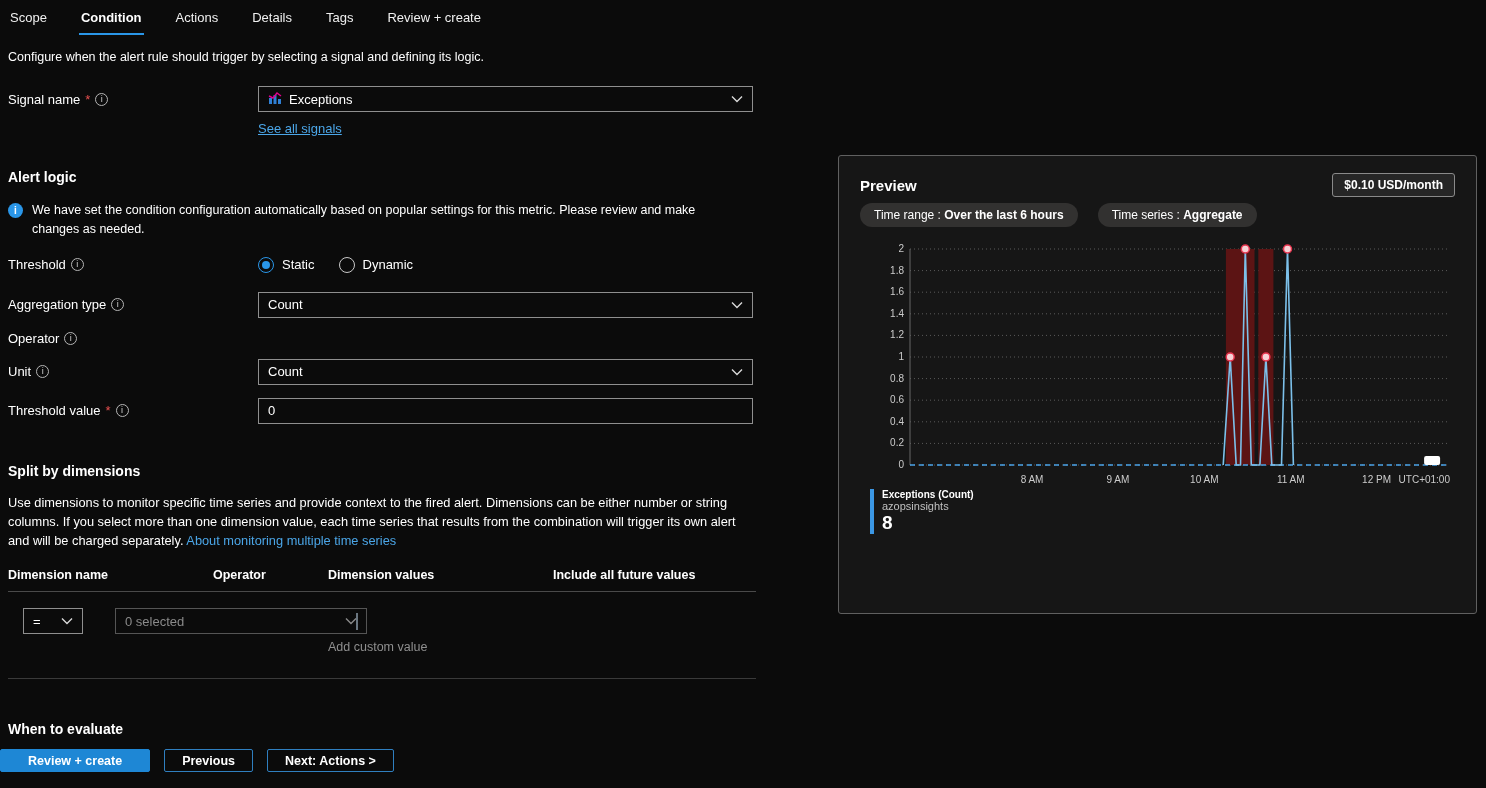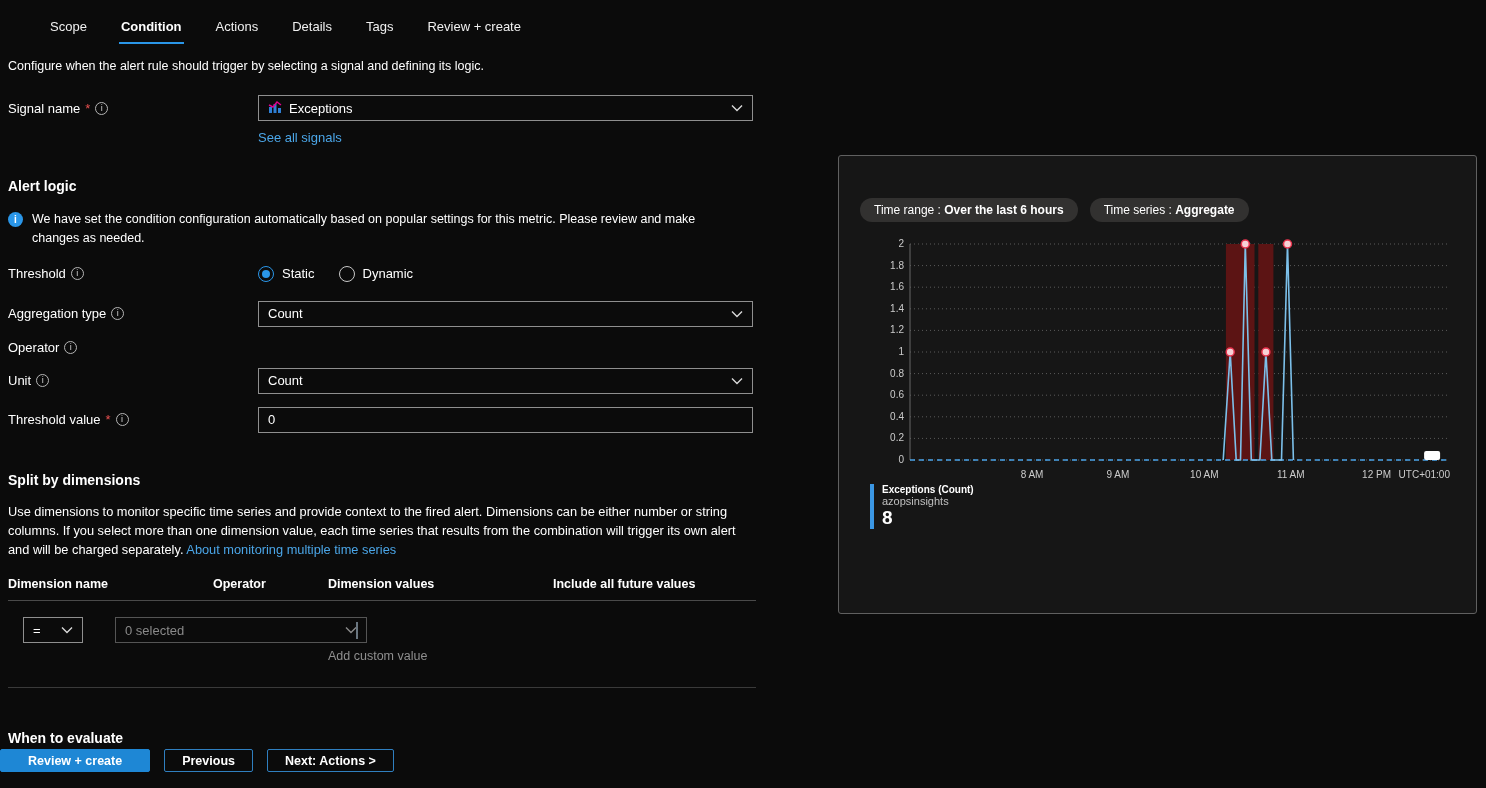--- a/index.html
+++ b/index.html
@@ -3,41 +3,41 @@
 <meta charset="utf-8">
 <style>
   * { box-sizing: border-box; }
   html,body { margin:0; padding:0; }
   body {
     width:1486px; height:788px; position:relative; overflow:hidden;
     background:#0b0b0b; color:#ffffff;
     font-family:"Liberation Sans", sans-serif; font-size:13px;
   }
   
-  .tabs { display:flex; padding:15px 0 0 8px;margin-left:40px; }
+  .tabs { display:flex; padding:6px 0 0 8px; }
   .tab { margin-right:30px; padding:4px 2px 8px 2px; font-size:13px; color:#f0f0f0; cursor:pointer; border-bottom:2px solid transparent; }
   .tab.active { font-weight:700; color:#ffffff; border-bottom:2px solid #2a96e8; }
   
   .intro { margin:15px 0 4px 8px; font-size:12.5px; }
   .form { margin-left:8px; width:748px; }
   .row { display:flex; align-items:center; margin-top:13px; }
   .row.first { margin-top:22px; }
   .lbl { width:250px; font-size:13px; display:flex; align-items:center; gap:5px; flex-shrink:0; }
   .ctl { width:495px; }
   .req { color:#e85050; }
   .info-ico { width:13px; height:13px; border-radius:50%; border:1px solid #b5b5b5; color:#cfcfcf;
     font-size:9px; line-height:11px; text-align:center; display:inline-block; cursor:pointer; flex-shrink:0; }
   .dd { height:26px; border:1px solid #8f8f8f; display:flex; align-items:center; justify-content:space-between;
     padding:0 9px; background:transparent; cursor:pointer; width:100%; }
   .dd .val { display:flex; align-items:center; gap:7px; }
   .dd.disabled { border-color:#555; color:#8a8a8a; cursor:default; }
   .tinput { height:26px; border:1px solid #8f8f8f; display:flex; align-items:center; padding:0 9px; width:100%; }
   .see-all { margin:9px 0 0 250px; }
   a.link { color:#4ba6e8; text-decoration:none; cursor:pointer; }
-  a.link.u { }
+  a.link.u { text-decoration:underline; }
   .section-h { font-size:14px; font-weight:700; margin:33px 0 0 8px; }
   .info-msg { display:flex; gap:9px; align-items:flex-start; margin:16px 0 0 8px; width:735px; font-size:12.5px; line-height:1.5; }
   .info-ico-filled { width:15px; height:15px; border-radius:50%; background:#2a96e8; color:#fff; font-weight:700;
     font-size:10px; display:flex; align-items:center; justify-content:center; flex-shrink:0; margin-top:2px; }
   .radio-group { display:flex; gap:24px; }
   .radio { display:flex; align-items:center; gap:8px; cursor:pointer; }
   .rdot { width:16px; height:16px; border-radius:50%; border:1px solid #c8c8c8; position:relative; flex-shrink:0; }
   .rdot.on { border-color:#2a96e8; }
   .rdot.on::after { content:""; position:absolute; inset:3px; border-radius:50%; background:#2a96e8; }
   .split-desc { margin:14px 0 0 8px; width:748px; font-size:12.8px; line-height:1.5; }
@@ -57,21 +57,21 @@
   .btn.primary { background:#1e87d5; border:1px solid #1e87d5; color:#fff; padding:0 27px; }
   .btn.secondary { background:transparent; border:1px solid #2f7fc0; color:#fff; padding:0 17px; }
   
   .preview-card { position:absolute; left:838px; top:155px; width:639px; height:459px;
     background:#161616; border:1px solid #606060; border-radius:3px; padding:17px 21px; }
   .pc-head { display:flex; justify-content:space-between; align-items:center; }
   .pc-title { font-size:15px; font-weight:700; }
   .cost-badge { border:1px solid #8a8a8a; background:#262626; font-size:12px; font-weight:700;
     padding:4px 11px; border-radius:3px; }
   .pc-cond { margin-top:16px; font-size:13px; }
-  .pc-pills { margin-top:25px; display:flex; gap:12px; }
+  .pc-pills { margin-top:6px; display:flex; gap:20px; }
   .pill { background:#323130; border-radius:12px; padding:5px 14px; font-size:12px; white-space:nowrap; }
   #chart-svg { margin-top:10px; display:block; }
   .legend { display:flex; margin-left:10px; }
   .legend-bar { width:4px; background:#3b97e4; margin-right:8px; }
   .legend-name { font-size:10px; font-weight:700; }
   .legend-res { font-size:11px; color:#c0c0c0; }
   .legend-total { font-size:19px; font-weight:700; line-height:1.15; }
   .chev svg { display:block; }
 </style>
 </head>
@@ -247,20 +247,24 @@
 
 <h3 class="section-h" style="margin-top:42px;">When to evaluate</h3>
 
 <div class="footer">
   <button class="btn primary">Review + create</button>
   <button class="btn secondary">Previous</button>
   <button class="btn secondary">Next: Actions &gt;</button>
 </div>
 
 <div class="preview-card">
+  <div class="pc-head">
+    <span class="pc-title">Preview</span>
+    <span class="cost-badge">$0.10 USD/month</span>
+  </div>
   <div class="pc-pills">
     <span class="pill">
       <span>Time range : </span><b>Over the last 6 hours</b>
     </span>
     <span class="pill">
       <span>Time series : </span><b>Aggregate</b>
     </span>
   </div>
   <svg id="chart-svg" width="596" height="252" viewBox="0 0 596 252">
       <line x1="50" y1="12" x2="590" y2="12" stroke="#5a5a5a" stroke-width="1" stroke-dasharray="1,3"></line>

